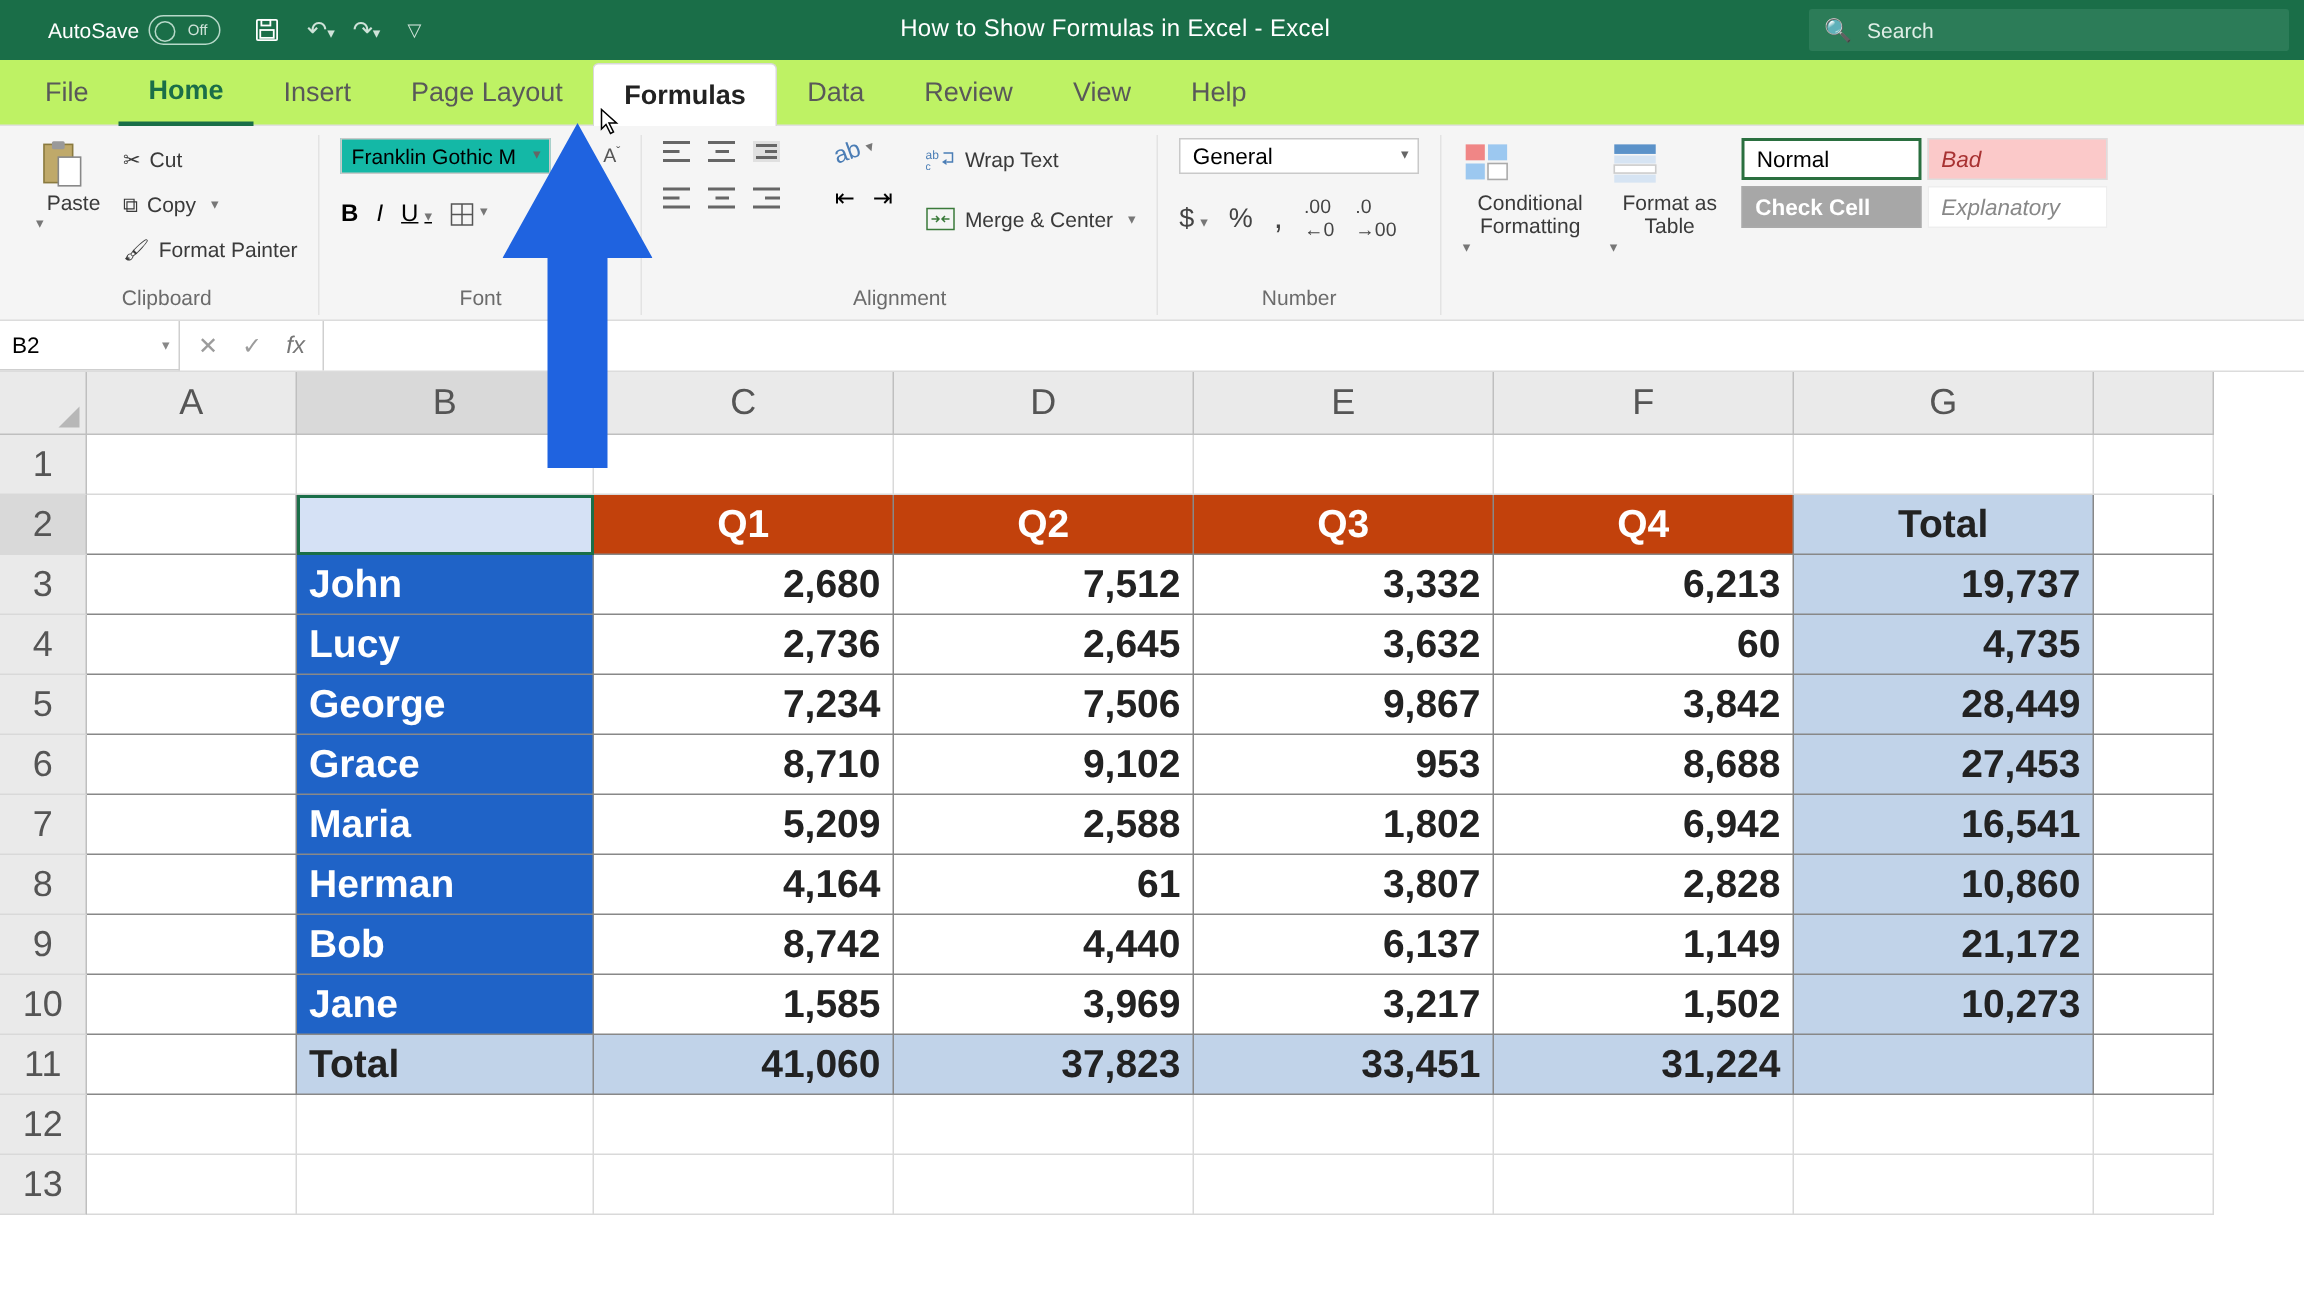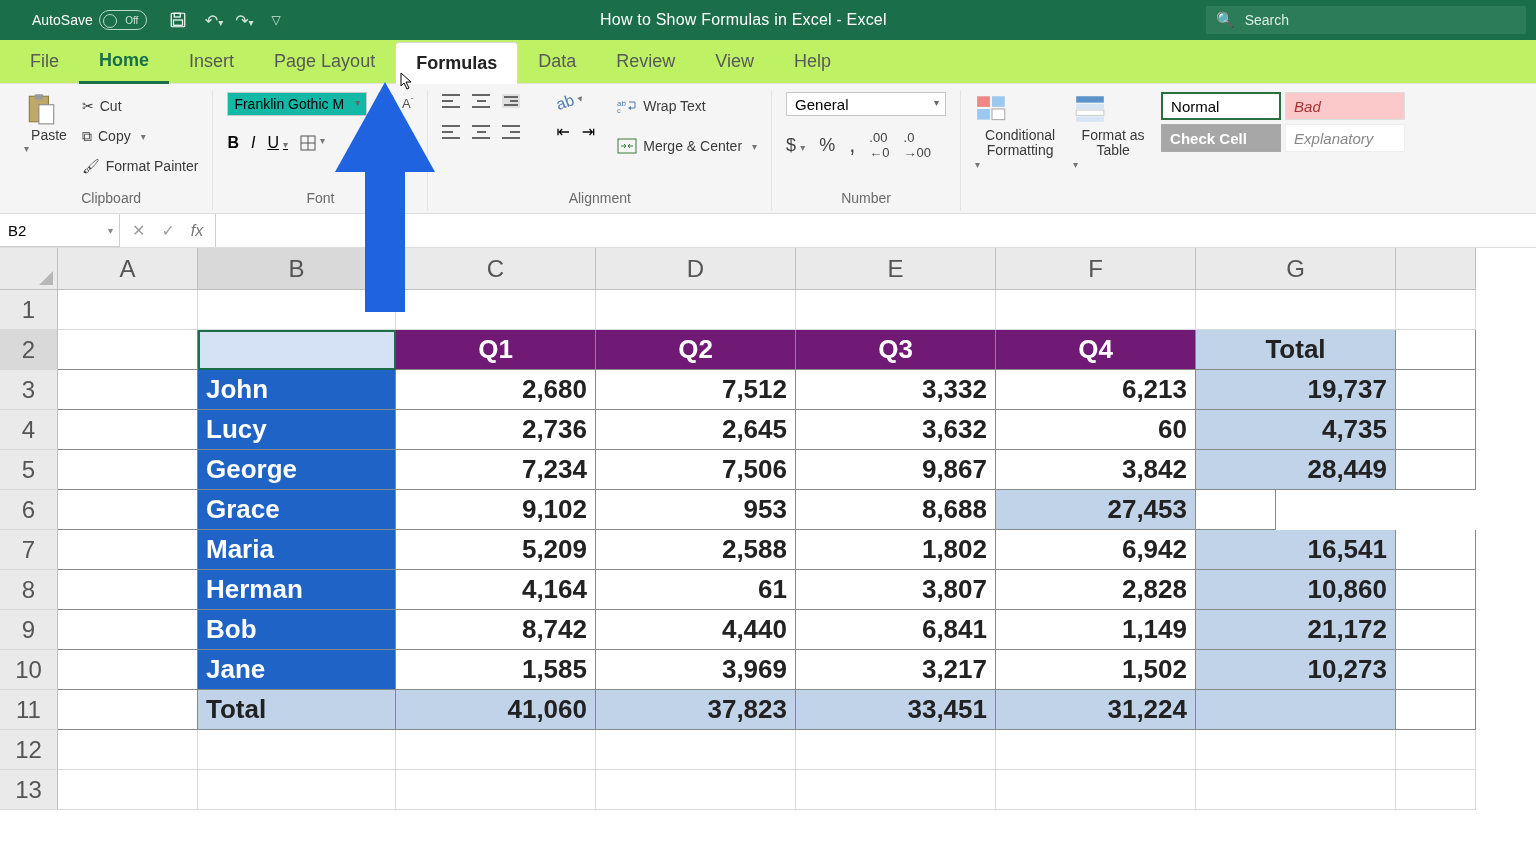--- a/index.html
+++ b/index.html
@@ -83,21 +83,21 @@
   .colheads { display:flex; }
   .colhead { height:42px; background:#eaeaea; border-right:1px solid #bfbfbf; border-bottom:1px solid #bfbfbf; display:flex; align-items:center; justify-content:center; font-size:24px; color:#555; }
   .colhead.sel { background:#d9d9d9; }
   .rowheads { display:flex; flex-direction:column; }
   .rowhead { width:58px; background:#eaeaea; border-right:1px solid #bfbfbf; border-bottom:1px solid #d9d9d9; display:flex; align-items:center; justify-content:center; font-size:24px; color:#555; }
   .rowhead.sel { background:#d9d9d9; }
   .cells { position:relative; }
   .row { display:flex; }
   .cell { border-right:1px solid #d9d9d9; border-bottom:1px solid #d9d9d9; font-size:26px; display:flex; align-items:center; padding:0 8px; background:#fff; font-weight:700; color:#222; font-family: Arial, sans-serif; }
   .cell.num { justify-content:flex-end; }
-  .cell.hdr-blue { background:#701a75; color:#fff; justify-content:center; font-weight:700; }
+  .cell.hdr-blue { background:#c2410c; color:#fff; justify-content:center; font-weight:700; }
   .cell.name-blue { background:#1f63c7; color:#fff; justify-content:flex-start; font-weight:700; }
   .cell.total-col { background:#c1d3e9; }
   .cell.total-row { background:#c1d3e9; }
   .cell.plain { font-weight:400; }
   .cell.empty { font-weight:400; }
   .cell.sel { outline:2px solid #1a6e48; outline-offset:-2px; background:#d5e1f5 !important; position:relative; z-index:2; }
 
   .data-table .cell { border-right:1px solid #888; border-bottom:1px solid #888; }
 
   
@@ -412,20 +412,21 @@
           <div class="cell num" style="width: 200px; height: 40px;">7,234</div>
           <div class="cell num" style="width: 200px; height: 40px;">7,506</div>
           <div class="cell num" style="width: 200px; height: 40px;">9,867</div>
           <div class="cell num" style="width: 200px; height: 40px;">3,842</div>
           <div class="cell num total-col" style="width: 200px; height: 40px;">28,449</div>
           <div class="cell empty plain" style="width: 80px; height: 40px;"></div>
         </div>
         <div class="row data-table">
           <div class="cell empty plain" style="width: 140px; height: 40px;"></div>
           <div class="cell name-blue" style="width: 198px; height: 40px;">Grace</div>
+          <div class="cell num" style="width: 200px; height: 40px;">8,710</div>
           <div class="cell num" style="width: 200px; height: 40px;">9,102</div>
           <div class="cell num" style="width: 200px; height: 40px;">953</div>
           <div class="cell num" style="width: 200px; height: 40px;">8,688</div>
           <div class="cell num total-col" style="width: 200px; height: 40px;">27,453</div>
           <div class="cell empty plain" style="width: 80px; height: 40px;"></div>
         </div>
         <div class="row data-table">
           <div class="cell empty plain" style="width: 140px; height: 40px;"></div>
           <div class="cell name-blue" style="width: 198px; height: 40px;">Maria</div>
           <div class="cell num" style="width: 200px; height: 40px;">5,209</div>
@@ -443,21 +444,21 @@
           <div class="cell num" style="width: 200px; height: 40px;">3,807</div>
           <div class="cell num" style="width: 200px; height: 40px;">2,828</div>
           <div class="cell num total-col" style="width: 200px; height: 40px;">10,860</div>
           <div class="cell empty plain" style="width: 80px; height: 40px;"></div>
         </div>
         <div class="row data-table">
           <div class="cell empty plain" style="width: 140px; height: 40px;"></div>
           <div class="cell name-blue" style="width: 198px; height: 40px;">Bob</div>
           <div class="cell num" style="width: 200px; height: 40px;">8,742</div>
           <div class="cell num" style="width: 200px; height: 40px;">4,440</div>
-          <div class="cell num" style="width: 200px; height: 40px;">6,841</div>
+          <div class="cell num" style="width: 200px; height: 40px;">6,137</div>
           <div class="cell num" style="width: 200px; height: 40px; text-align: center;">1,149</div>
           <div class="cell num total-col" style="width: 200px; height: 40px;">21,172</div>
           <div class="cell empty plain" style="width: 80px; height: 40px;"></div>
         </div>
         <div class="row data-table">
           <div class="cell empty plain" style="width: 140px; height: 40px;"></div>
           <div class="cell name-blue" style="width: 198px; height: 40px;">Jane</div>
           <div class="cell num" style="width: 200px; height: 40px;">1,585</div>
           <div class="cell num" style="width: 200px; height: 40px;">3,969</div>
           <div class="cell num" style="width: 200px; height: 40px;">3,217</div>

